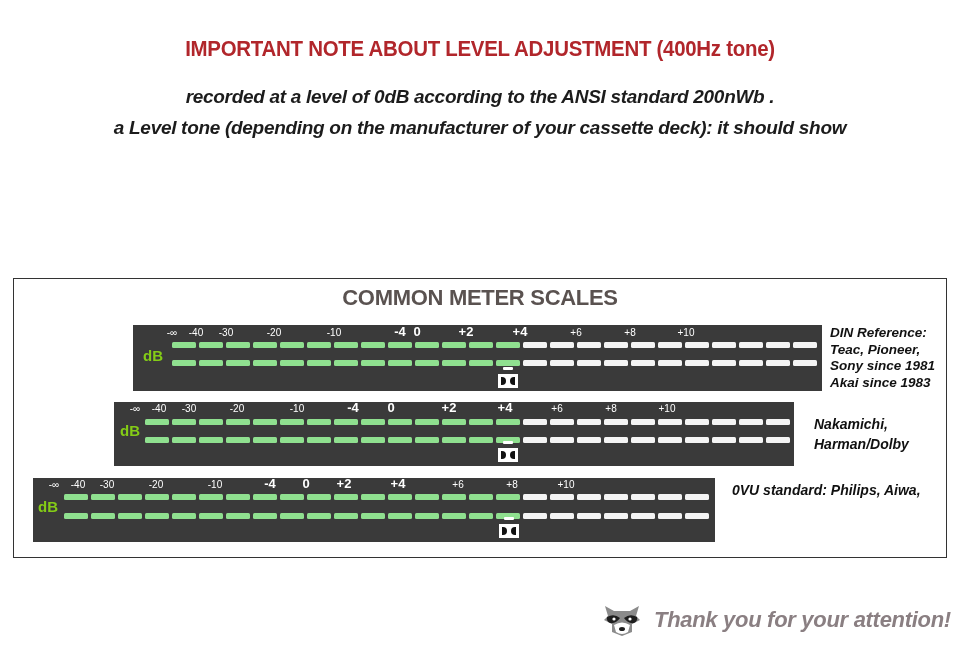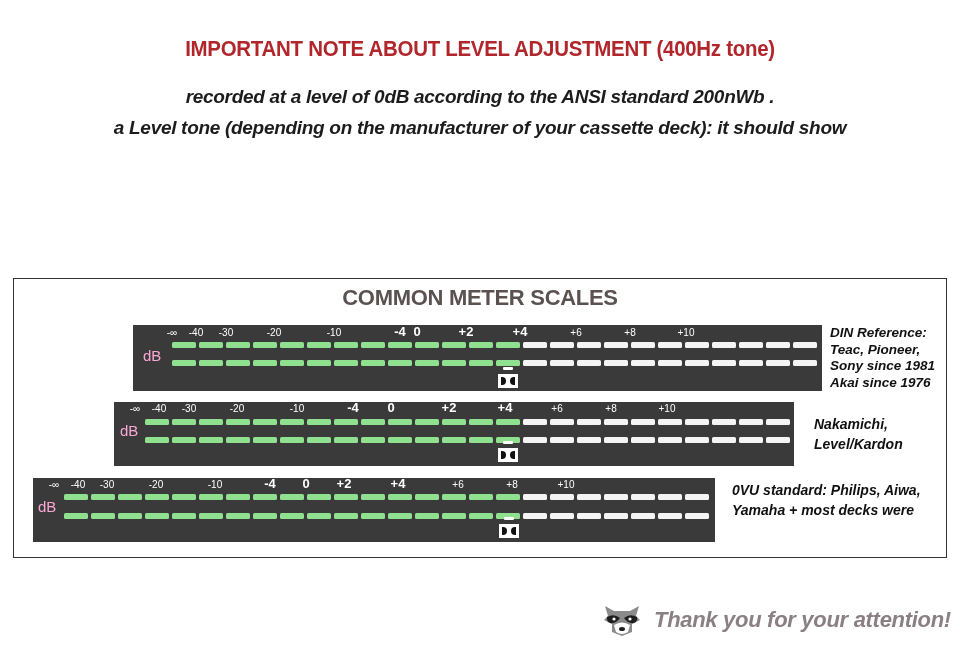--- a/index.html
+++ b/index.html
@@ -34,21 +34,21 @@
   }
   .panel-title {
     position: absolute; left: 0; top: 285px; width: 960px; text-align: center;
     color: #5a5250; font-weight: bold; font-size: 22px; letter-spacing: -0.3px;
   }
 
   .meter {
     position: absolute; background: #3a3a3a;
   }
   .meter .db {
-    position: absolute; color: #f9a8d4; font-weight: normal; font-size: 15px;
+    position: absolute; color: #84cc16; font-weight: bold; font-size: 15px;
   }
   .meter .tick {
     position: absolute; color: #fff; font-size: 10px; transform: translateX(-50%); white-space: nowrap;
   }
   .meter .tick.big { font-size: 13px; font-weight: bold; }
   .seg {
     position: absolute; width: 24px; height: 6px; border-radius: 1.5px;
   }
   .seg.green { background: #8fe08f; }
   .seg.white { background: #f4f4f4; }
@@ -160,21 +160,21 @@
     </div>
   <div class="dolby-mark" style="left:363px; top:41px;">
       <div class="dash"></div>
       <div class="box"></div>
     </div>
 </div>
 <div class="caption" style="left:830px; top:325px;">
   <div>DIN Reference:</div>
   <div>Teac, Pioneer,</div>
   <div>Sony since 1981</div>
-  <div>Akai since 1976</div>
+  <div>Akai since 1983</div>
 </div>
 
 <div class="meter" style="left:114px; top:402px; width:680px; height:64px;">
   <div class="db" style="left:6px; top:20px;">dB</div>
   <div class="ticks">
       <div class="tick" style="left: 21px; top: 1px;">-∞</div>
       <div class="tick" style="left: 45px; top: 1px;">-40</div>
       <div class="tick" style="left: 75px; top: 1px;">-30</div>
       <div class="tick" style="left: 123px; top: 1px;">-20</div>
       <div class="tick" style="left: 183px; top: 1px;">-10</div>
@@ -236,21 +236,21 @@
       <div class="seg white" style="left: 625px; top: 35px;"></div>
       <div class="seg white" style="left: 652px; top: 35px;"></div>
     </div>
   <div class="dolby-mark" style="left:382px; top:38px;">
       <div class="dash"></div>
       <div class="box"></div>
     </div>
 </div>
 <div class="caption" style="left:814px; top:414px; font-size:14px; line-height:20px;">
   <div>Nakamichi,</div>
-  <div>Level/Kardon</div>
+  <div>Harman/Dolby</div>
 </div>
 
 <div class="meter" style="left:33px; top:478px; width:682px; height:64px;">
   <div class="db" style="left:5px; top:20px;">dB</div>
   <div class="ticks">
       <div class="tick" style="left: 21px; top: 1px;">-∞</div>
       <div class="tick" style="left: 45px; top: 1px;">-40</div>
       <div class="tick" style="left: 74px; top: 1px;">-30</div>
       <div class="tick" style="left: 123px; top: 1px;">-20</div>
       <div class="tick" style="left: 182px; top: 1px;">-10</div>
@@ -312,21 +312,20 @@
       <div class="seg white" style="left: 625px; top: 35px;"></div>
       <div class="seg white" style="left: 652px; top: 35px;"></div>
     </div>
   <div class="dolby-mark" style="left:464px; top:38px;">
       <div class="dash"></div>
       <div class="box"></div>
     </div>
 </div>
 <div class="caption" style="left:732px; top:480px; font-size:14px; line-height:20px;">
   <div>0VU standard: Philips, Aiwa,</div>
-  <div>Yamaha + most decks were</div>
 </div>
 
 <div class="footer">
   <svg class="raccoon" viewBox="0 0 40 36">
     <path d="M3 4 L12 9 L28 9 L37 4 L34 14 L38 18 L30 22 L30 30 L20 34 L10 30 L10 22 L2 18 L6 14 Z" fill="#8b8b8b"></path>
     <path d="M5 15 Q12 11 18 16 Q14 22 8 21 Q4 19 5 15 Z" fill="#1e1e1e"></path>
     <path d="M35 15 Q28 11 22 16 Q26 22 32 21 Q36 19 35 15 Z" fill="#1e1e1e"></path>
     <path d="M12 23 Q20 18 28 23 L26 30 Q20 34 14 30 Z" fill="#ffffff"></path>
     <circle cx="12" cy="17" r="1.6" fill="#fff"></circle>
     <circle cx="28" cy="17" r="1.6" fill="#fff"></circle>

